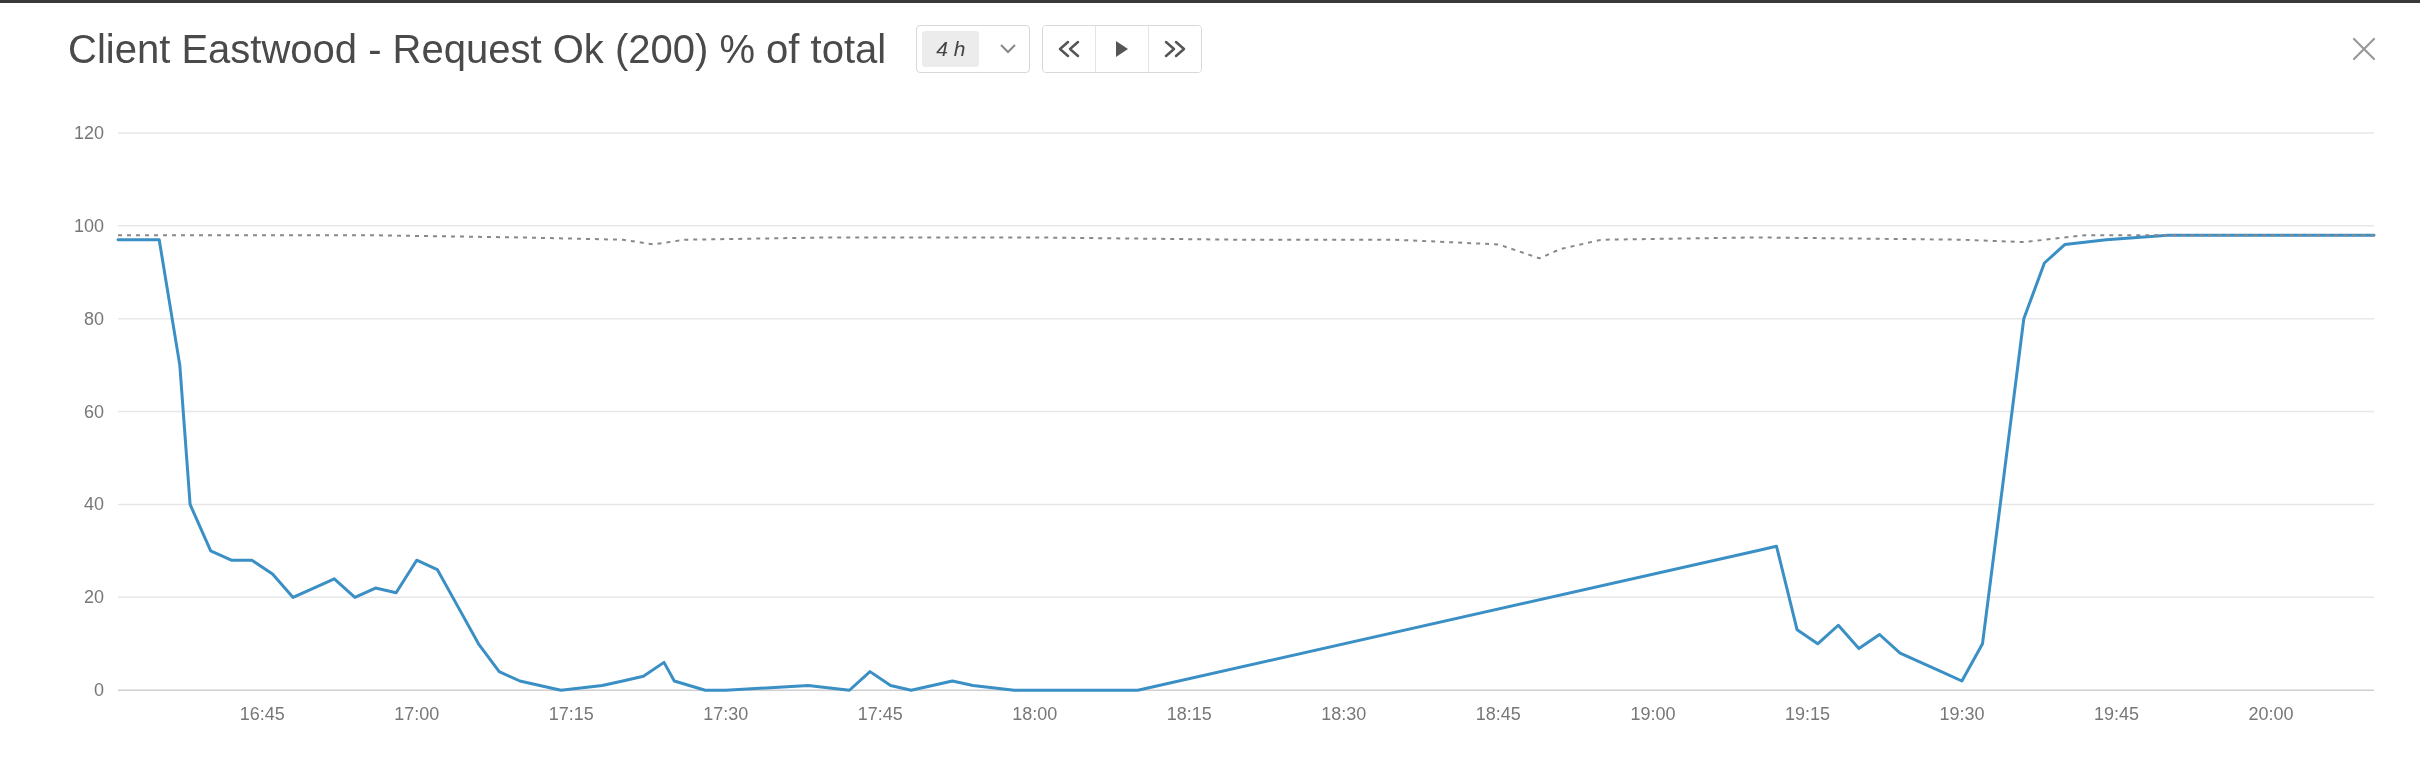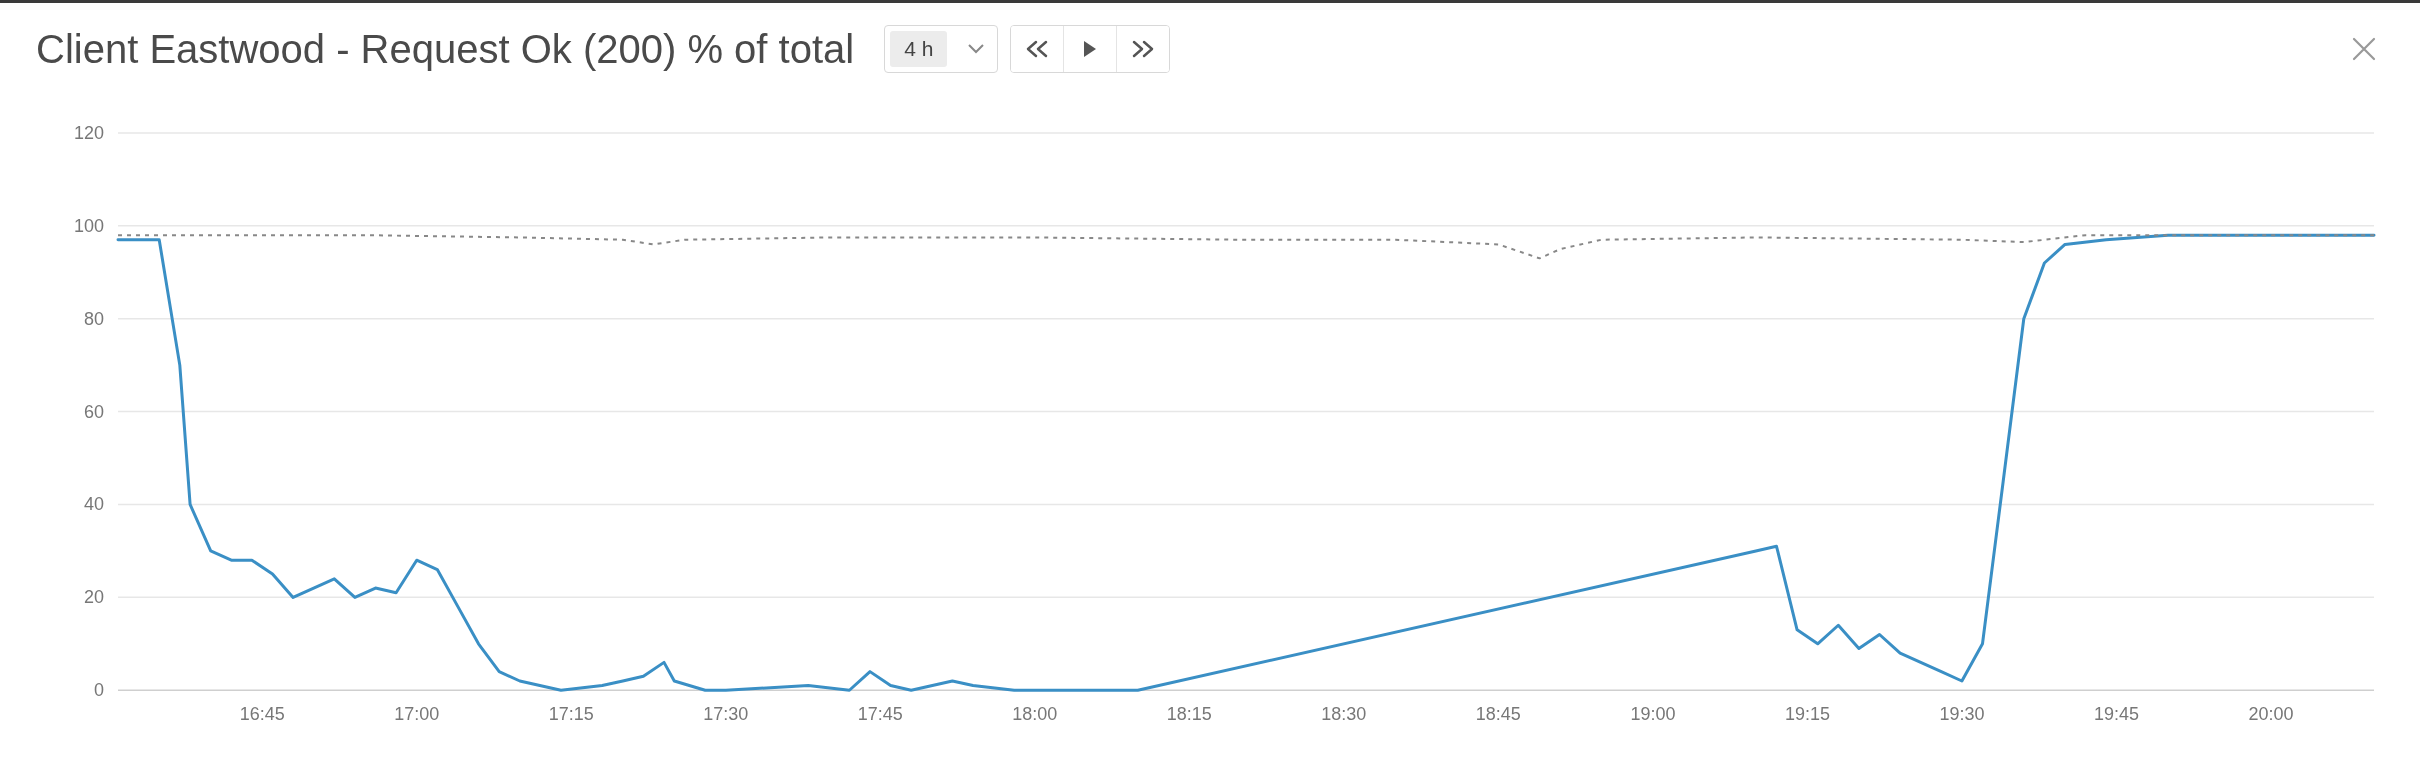--- a/index.html
+++ b/index.html
@@ -18,20 +18,21 @@
     height: 760px;
     box-sizing: border-box;
     border-top: 3px solid #3a3a3a;
     background: #fff;
   }
   .header {
     display: flex;
     align-items: center;
     padding: 22px 36px 10px 36px;
     gap: 30px;
+    margin-left: 32px;
   }
   .title {
     font-size: 40px;
     font-weight: 400;
     color: #4a4a4a;
     white-space: nowrap;
   }
   .controls {
     display: flex;
     align-items: center;
@@ -50,20 +51,21 @@
   .time-select .duration {
     display: flex;
     align-items: center;
     height: 36px;
     margin: 5px 8px 5px 5px;
     padding: 0 14px;
     background: #ececec;
     border-radius: 3px;
     color: #444;
     font-size: 21px;
+    font-style: italic;
   }
   .time-select .range {
     padding: 0 8px 0 0;
     white-space: nowrap;
   }
   .time-select .caret {
     width: 42px;
     display: flex;
     align-items: center;
     justify-content: center;

